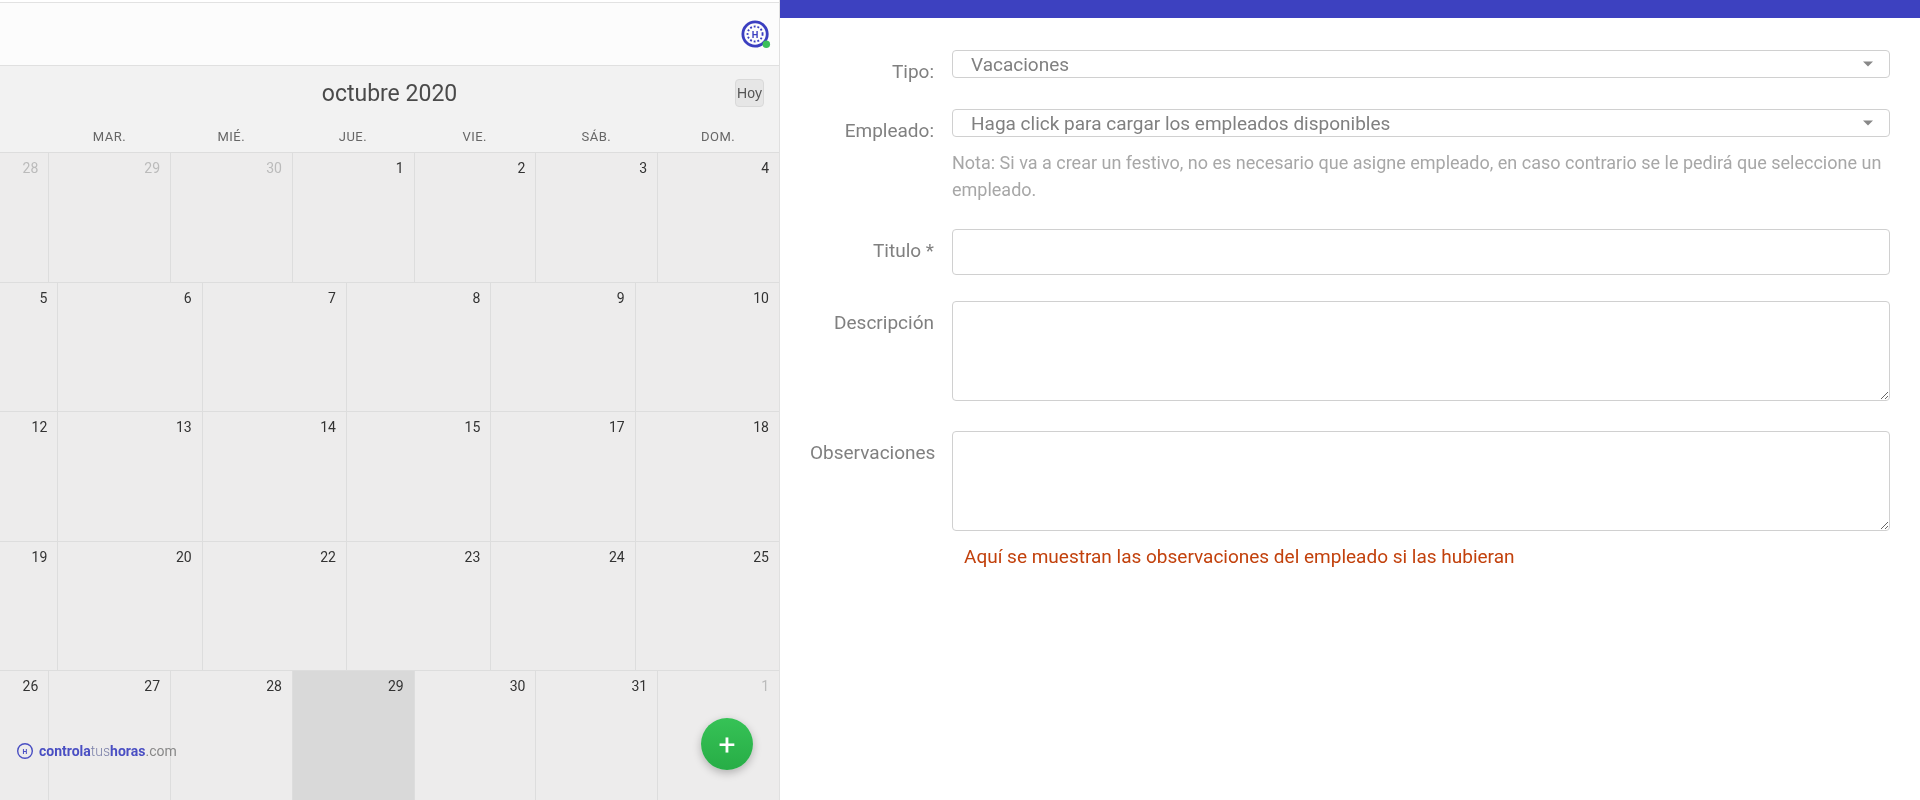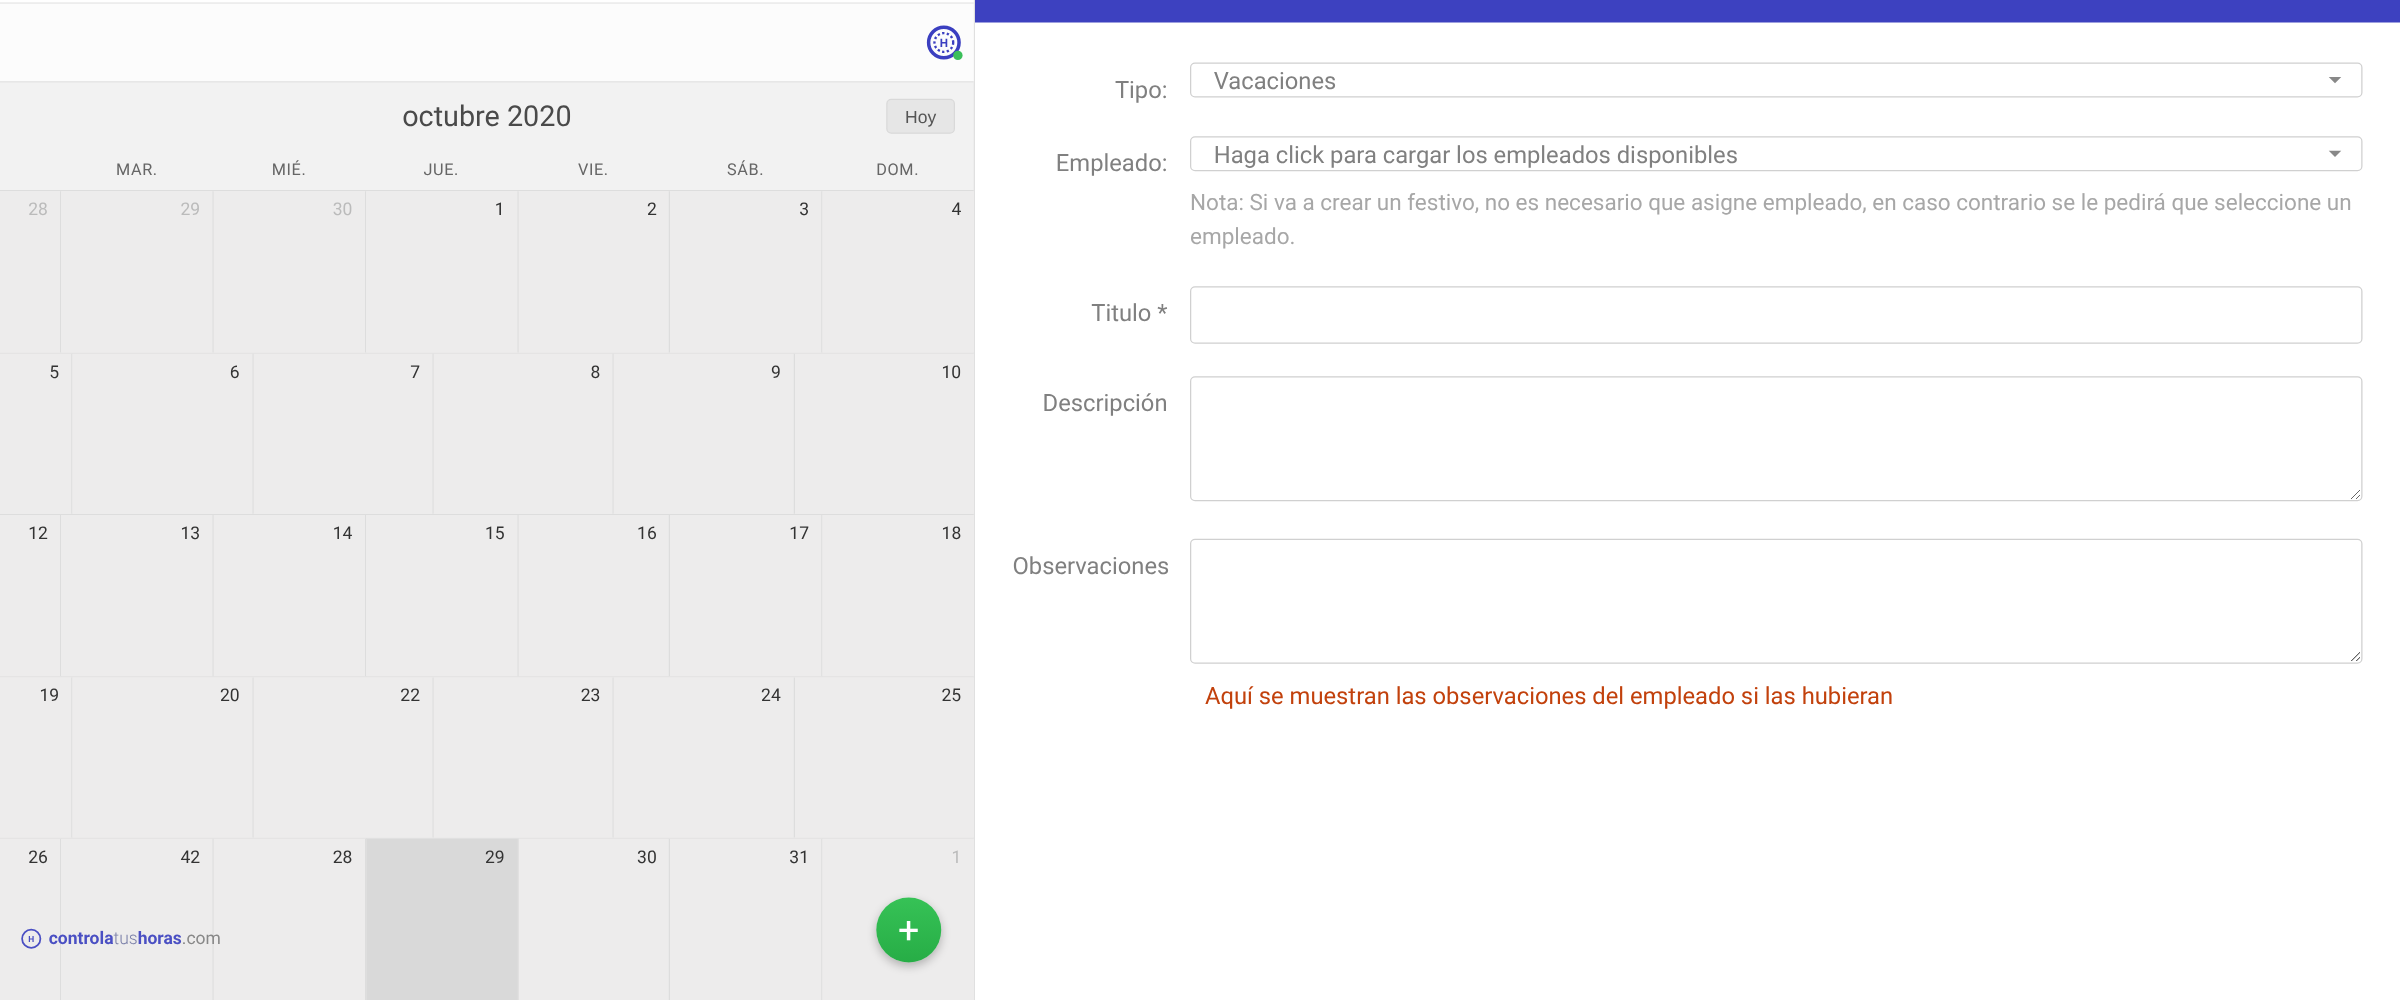--- a/index.html
+++ b/index.html
@@ -66,21 +66,21 @@
       color: #4a4a4a;
       font-weight: 400;
     }
     
     .today-btn {
       position: absolute;
       right: 15px;
       background: #e6e6e6;
       border: 1px solid #d9d9d9;
       border-radius: 4px;
-      padding: 5px 14px;
+      padding: 5px 1px;
       font-size: 14px;
       color: #555;
       cursor: pointer;
     }
     
     .calendar-grid {
       flex: 1;
       display: flex;
       flex-direction: column;
     }
@@ -369,23 +369,20 @@
           <div class="day-cell">
             <div class="day-number">13</div>
           </div>
           <div class="day-cell">
             <div class="day-number">14</div>
           </div>
           <div class="day-cell">
             <div class="day-number">15</div>
           </div>
           <div class="day-cell">
-            <div class="day-number">16</div>
-          </div>
-          <div class="day-cell">
             <div class="day-number">17</div>
           </div>
           <div class="day-cell">
             <div class="day-number">18</div>
           </div>
         </div>
         <div class="week-row">
           <div class="day-cell col0">
             <div class="day-number">19</div>
           </div>
@@ -403,21 +400,21 @@
           </div>
           <div class="day-cell">
             <div class="day-number">25</div>
           </div>
         </div>
         <div class="week-row">
           <div class="day-cell col0">
             <div class="day-number">26</div>
           </div>
           <div class="day-cell">
-            <div class="day-number">42</div>
+            <div class="day-number">27</div>
           </div>
           <div class="day-cell">
             <div class="day-number">28</div>
           </div>
           <div class="day-cell highlighted">
             <div class="day-number">29</div>
           </div>
           <div class="day-cell">
             <div class="day-number">30</div>
           </div>

